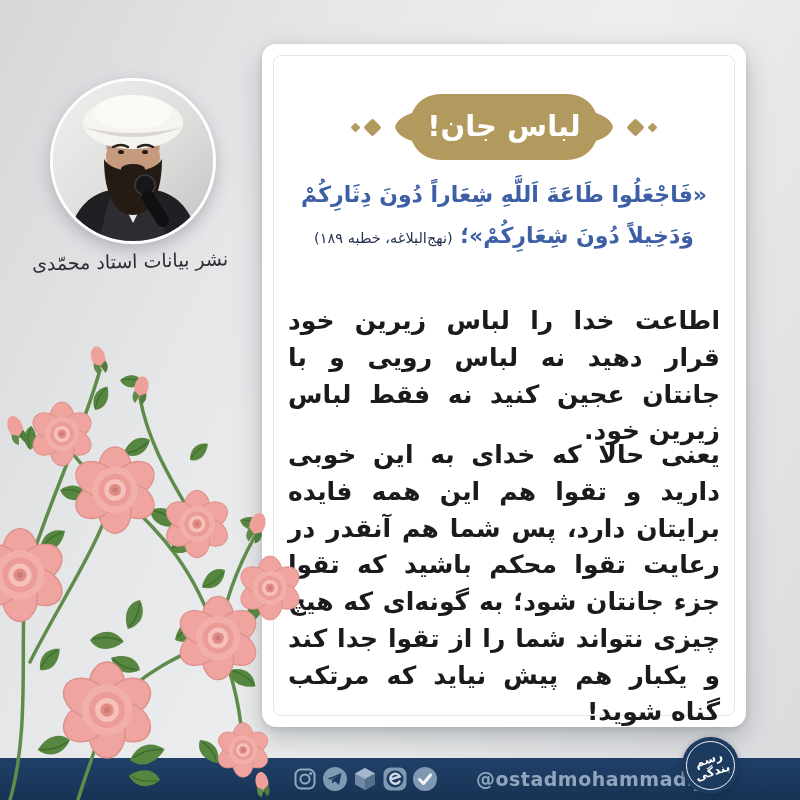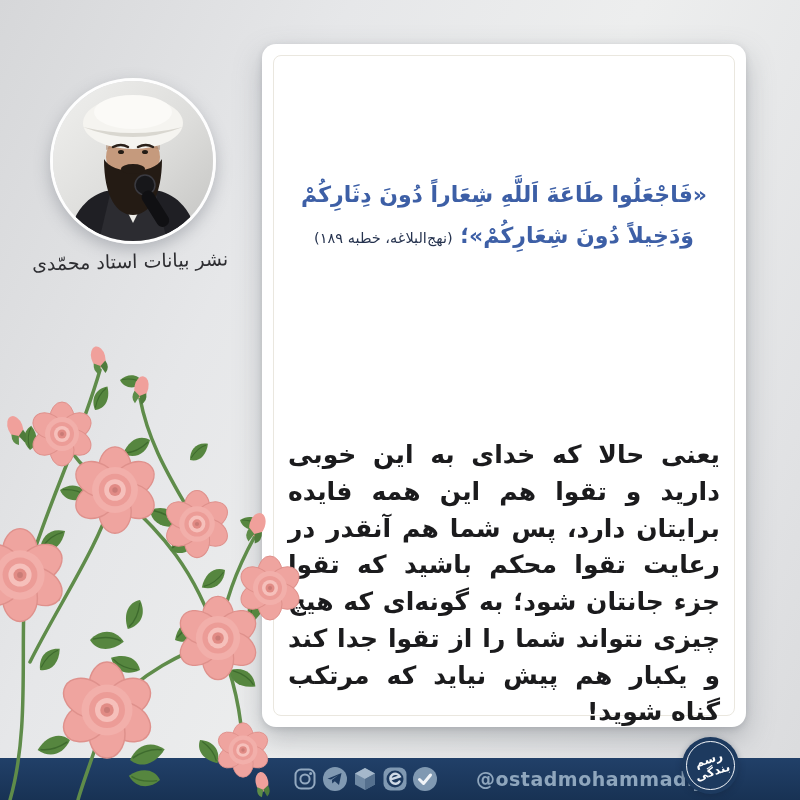--- a/index.html
+++ b/index.html
@@ -77,26 +77,39 @@
   }
 </style>
 </head>
 <body>
 
 <div class="canvas">
 
   <div class="card">
     <div class="card-frame"></div>
 
+    <div class="badge-row">
+      <span class="diamond small"></span>
+      <span class="diamond big"></span>
+      <div class="cartouche">
+        <svg width="218" height="66" viewBox="0 0 218 66">
+          <path d="M48,0 L170,0 C186,0 196,7 201,19 C210,22 216,26 218,33 C216,40 210,44 201,47 C196,59 186,66 170,66 L48,66 C32,66 22,59 17,47 C8,44 2,40 0,33 C2,26 8,22 17,19 C22,7 32,0 48,0 Z" fill="#b29a5f"></path>
+        </svg>
+        <div class="badge-label">لباس جان!</div>
+      </div>
+      <span class="diamond big"></span>
+      <span class="diamond small"></span>
+    </div>
 
     <div class="quote">
       <span>«فَاجْعَلُوا طَاعَةَ اَللَّهِ شِعَاراً دُونَ دِثَارِكُمْ وَدَخِيلاً دُونَ شِعَارِكُمْ»؛</span>
       <span class="src">(نهج‌البلاغه، خطبه ۱۸۹)</span>
     </div>
 
+    <p class="para p1">اطاعت خدا را لباس زیرین خود قرار دهید نه لباس رویی و با جانتان عجین کنید نه فقط لباس زیرین خود.</p>
     <p class="para p2">یعنی حالا که خدای به این خوبی دارید و تقوا هم این همه فایده برایتان دارد، پس شما هم آنقدر در رعایت تقوا محکم باشید که تقوا جزء جانتان شود؛ به گونه‌ای که هیچ چیزی نتواند شما را از تقوا جدا کند و یکبار هم پیش نیاید که مرتکب گناه شوید!</p>
   </div>
 
   <div class="portrait">
     <svg width="160" height="160" viewBox="0 0 160 160">
       <defs>
         <linearGradient id="pbg" x1="0" y1="0" x2="1" y2="1">
           <stop offset="0" stop-color="#f0f0ee"></stop>
             <stop offset=".55" stop-color="#dddddb"></stop>
             <stop offset="1" stop-color="#c3c3c1"></stop>

